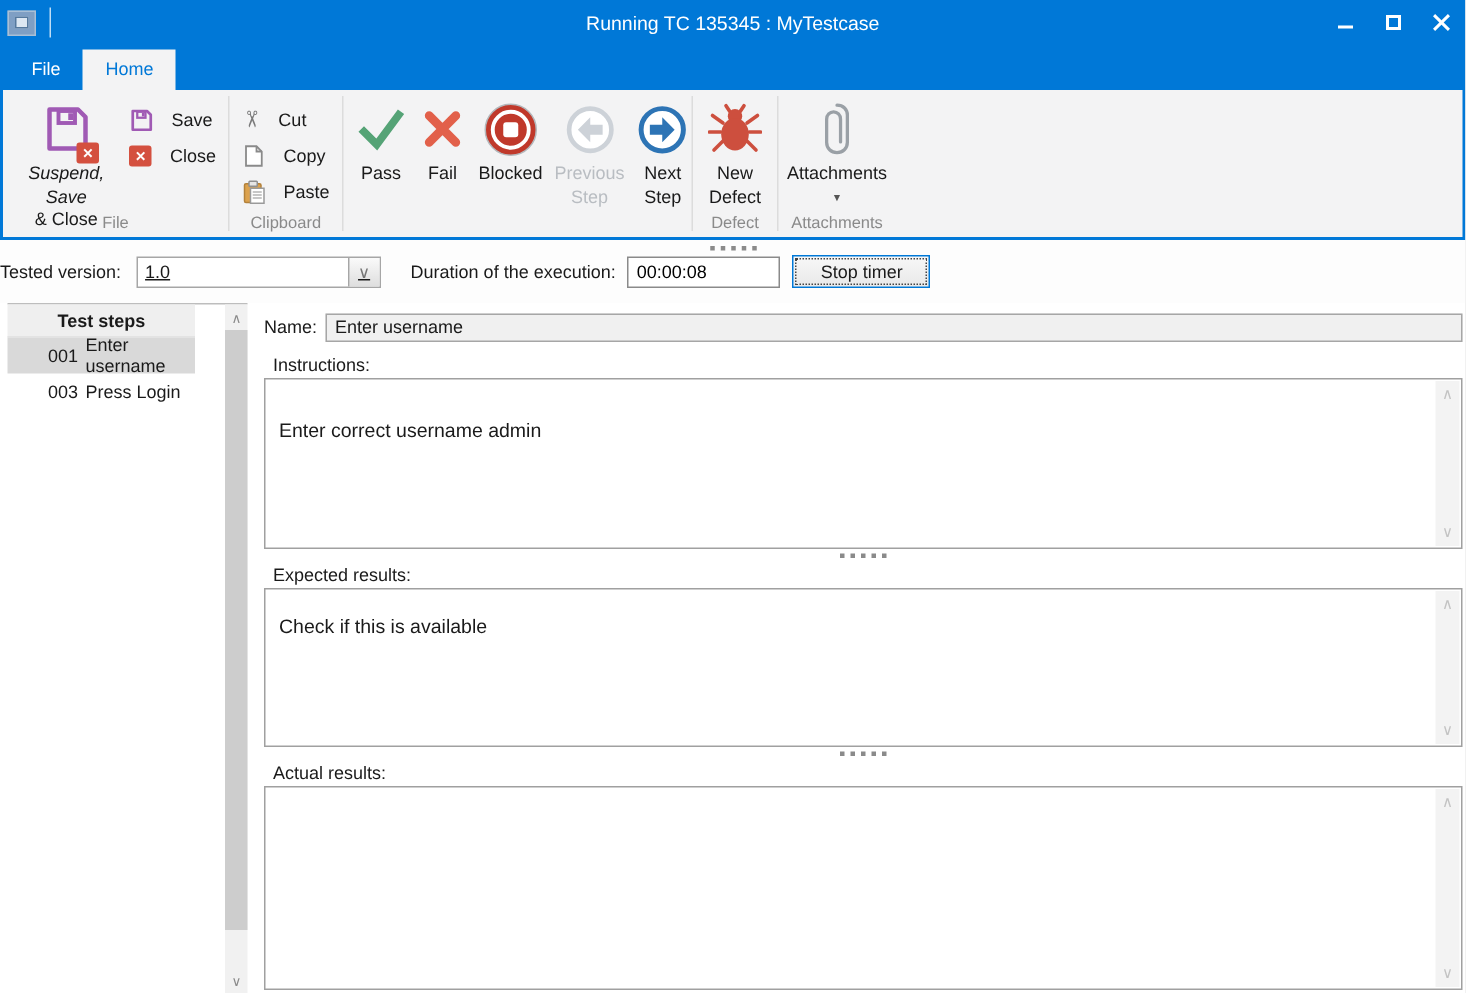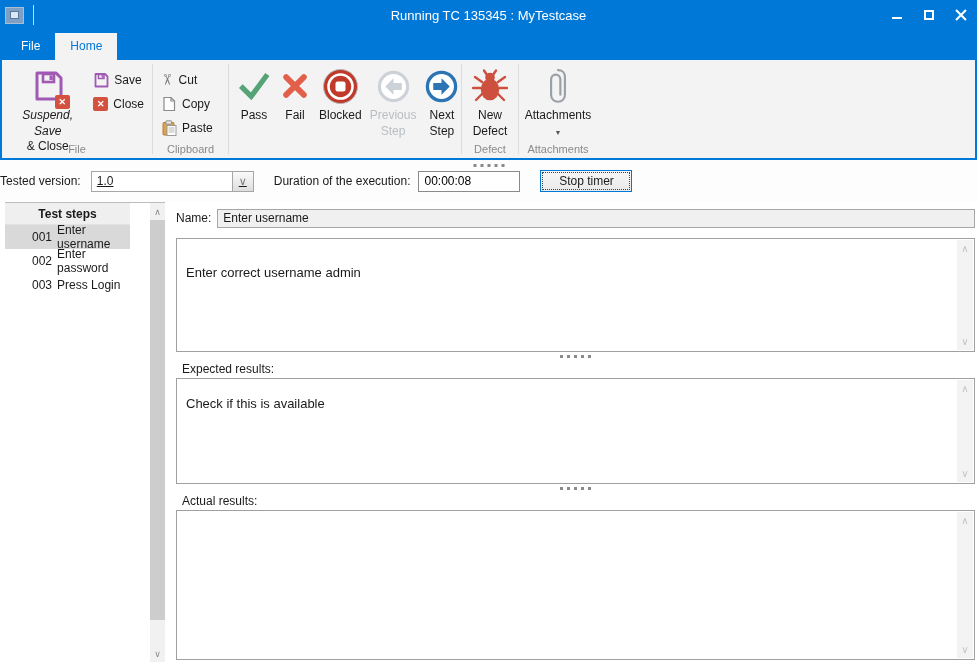--- a/index.html
+++ b/index.html
@@ -32,21 +32,21 @@
   .ribbon { height:98px; background:#f3f3f4; border-left:2px solid #0078d7; border-right:2px solid #0078d7;
             display:flex; align-items:stretch; }
   .ribbon-bottom { height:2px; background:#0078d7; }
   .rgroup { position:relative; display:flex; align-items:flex-start; padding:4px 4px 18px; }
   .rgroup-label { position:absolute; bottom:3px; left:0; right:0; text-align:center; color:#8a8a8a; font-size:11px; }
   .rsep { width:1px; background:#dcdcdc; margin:4px 0; }
   .bigbtn { display:flex; flex-direction:column; align-items:center; padding:2px 4px; }
   .bigbtn .big-ic { height:40px; display:flex; align-items:center; justify-content:center; }
   .bigbtn .lbl { text-align:center; line-height:1.3; margin-top:2px; }
   .smallcol { display:flex; flex-direction:column; gap:3px; padding-top:5px; }
-  .smallbtn { display:flex; align-items:center; gap:5px; height:21px; padding:0 4px; }
+  .smallbtn { display:flex; align-items:center; gap:12px; height:21px; padding:0 4px; }
   .stepbtn { width:48px; }
   .stepbtn.wide { width:62px; }
   .disabled .lbl { color:#b9bdc2; }
   .floppy-badge { position:absolute; right:-5px; bottom:-3px; width:15px; height:14px; background:#d4503f;
                   border-radius:2px; color:#fff; font-size:9px; font-weight:bold; display:flex; align-items:center; justify-content:center; }
   .close-ic { width:15px; height:14px; background:#d4503f; border-radius:2px; color:#fff; font-size:9px;
               font-weight:bold; display:flex; align-items:center; justify-content:center; }
   .cut-ic { font-size:15px; color:#7a7a7a; transform:rotate(90deg); display:inline-block; line-height:1; }
   .attach-drop { font-size:7px; color:#555; margin-top:5px; }
 
@@ -54,21 +54,21 @@
   .params { position:relative; height:42px; background:#fdfdfd; display:flex; align-items:center; }
   .grip { position:absolute; display:flex; gap:4px; }
   .grip .dot { width:3px; height:3px; background:#8a8a8a; }
   .grip-top { top:4px; left:50%; transform:translateX(-50%); }
   .combo { width:163px; height:21px; border:1px solid #a6a6a6; background:#fff; display:flex; margin-left:10px;text-decoration:underline; }
   .combo-text { flex:1; padding:2px 5px; }
   .combo-btn { width:21px; border-left:1px solid #a6a6a6; background:linear-gradient(#fafafa,#dedede);
                display:flex; align-items:center; justify-content:center; color:#777; font-size:11px; }
   .duration-input { width:102px; height:21px; border:1px solid #8a8a8a; padding:2px 5px; margin-left:8px;
                     font:12px "Liberation Sans",sans-serif; }
-  .stop-btn { width:92px; height:22px; margin-left:20px; border:1px solid #0078d7;
+  .stop-btn { width:92px; height:22px; margin-left:8px; border:1px solid #0078d7;
               background:linear-gradient(#f7f7f7,#e9e9e9); display:flex; align-items:stretch; padding:1px; }
   .stop-btn .focus { flex:1; border:1px dotted #444; display:flex; align-items:center; justify-content:center; }
   .lbl-duration { margin-left:20px; }
 
   
   .content { display:flex; height:460px; }
 
   .steps-panel { width:160px; margin-left:5px; display:flex; border-top:1px solid #bdbdbd;gap:20px; }
   .steps-list { width:143px; }
   .steps-header { height:22px; background:#efefef; font-weight:bold; display:flex; align-items:center;
@@ -310,24 +310,20 @@
   <div class="content">
 
     <div class="steps-panel">
       <div class="steps-list">
         <div class="steps-header">Test steps</div>
         <div class="step-item selected">
           <span class="step-num">001</span>
           <span>Enter username</span>
         </div>
         <div class="step-item">
-          <span class="step-num">002</span>
-          <span>Enter password</span>
-        </div>
-        <div class="step-item">
           <span class="step-num">003</span>
           <span>Press Login</span>
         </div>
       </div>
       <div class="vscroll">
         <div class="vs-arrow">∧</div>
         <div class="vs-track">
             <div class="vs-thumb"></div>
           </div>
         <div class="vs-arrow">∨</div>
@@ -335,20 +331,21 @@
     </div>
 
     <div class="main">
       <div class="name-row">
         <span>Name:</span>
         <div class="name-field">
           <span>Enter username</span>
         </div>
       </div>
 
+      <div class="field-label">Instructions:</div>
       <div class="textbox tb-instructions">
         <div class="tb-content pad-deep">Enter correct username admin</div>
         <div class="tb-scroll">
           <span>∧</span>
           <span>∨</span>
         </div>
       </div>
       <div class="splitter">
         <span class="dot"></span>
           <span class="dot"></span>

